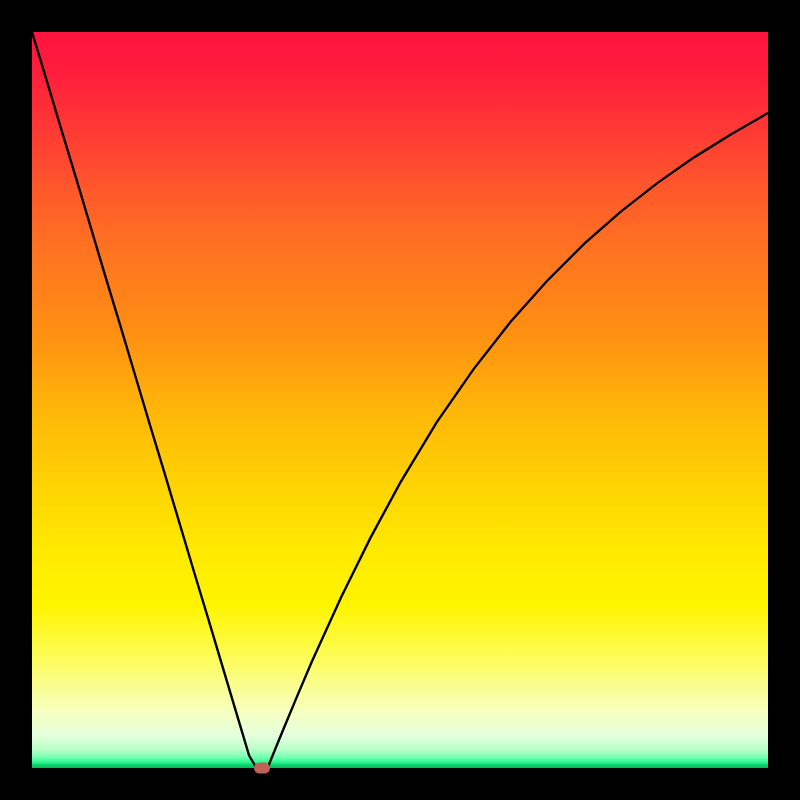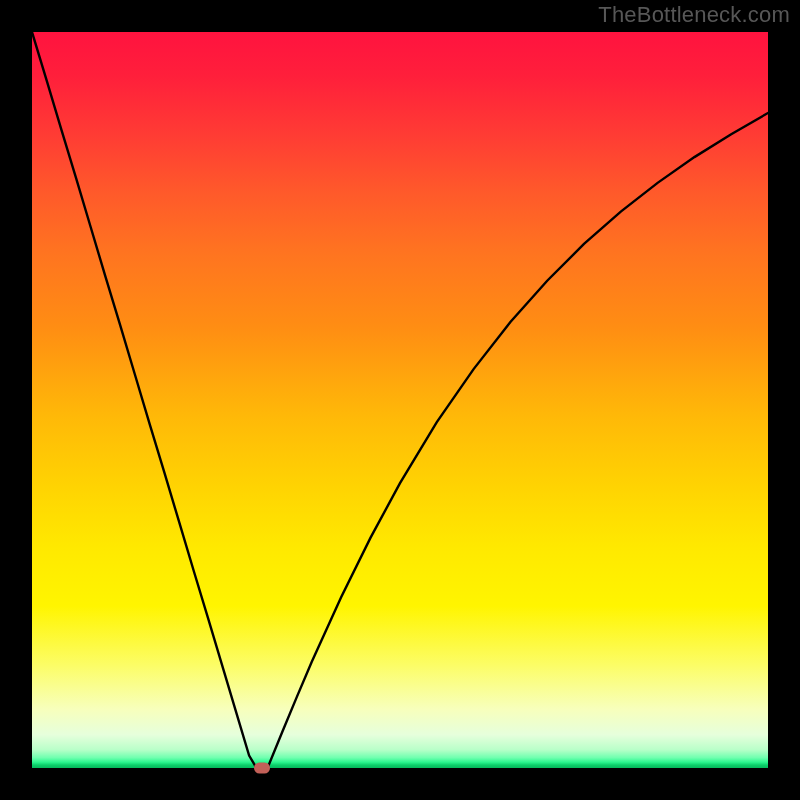--- a/index.html
+++ b/index.html
@@ -71,21 +71,20 @@
     background: #c26058;
     border-radius: 6px;
     transform: translate(-50%, -50%);
     z-index: 3;
   }
 </style>
 </head>
 <body>
 <div class="frame">
 
-  <div class="watermark">TheBottleneck.com</div>
 
   <div class="plot-area"></div>
 
   <svg class="curve" viewBox="0 0 736 736" preserveAspectRatio="none">
     <path id="curve-path" fill="none" stroke="#000" stroke-width="2.4" stroke-linecap="round" d="M0.00 0.00 L14.72 48.58 L29.44 97.89 L44.16 146.46 L58.88 195.78 L73.60 245.09 L88.32 293.66 L103.04 342.98 L117.76 392.29 L132.48 440.86 L147.20 490.18 L161.92 539.49 L176.64 588.06 L191.36 637.38 L206.08 686.69 L217.12 723.49 L224.48 736.00 L235.52 736.00 L250.24 699.94 L264.96 664.61 L279.68 630.02 L309.12 565.25 L338.56 505.63 L368.00 451.17 L404.80 390.08 L441.60 337.09 L478.40 289.98 L515.20 248.77 L552.00 211.97 L588.80 179.58 L625.60 150.88 L662.40 125.12 L699.20 102.30 L736.00 80.96"></path>
   </svg>
 
   <div id="marker" class="marker" style="left: 262.368px; top: 768px;"></div>
 
 </div>

